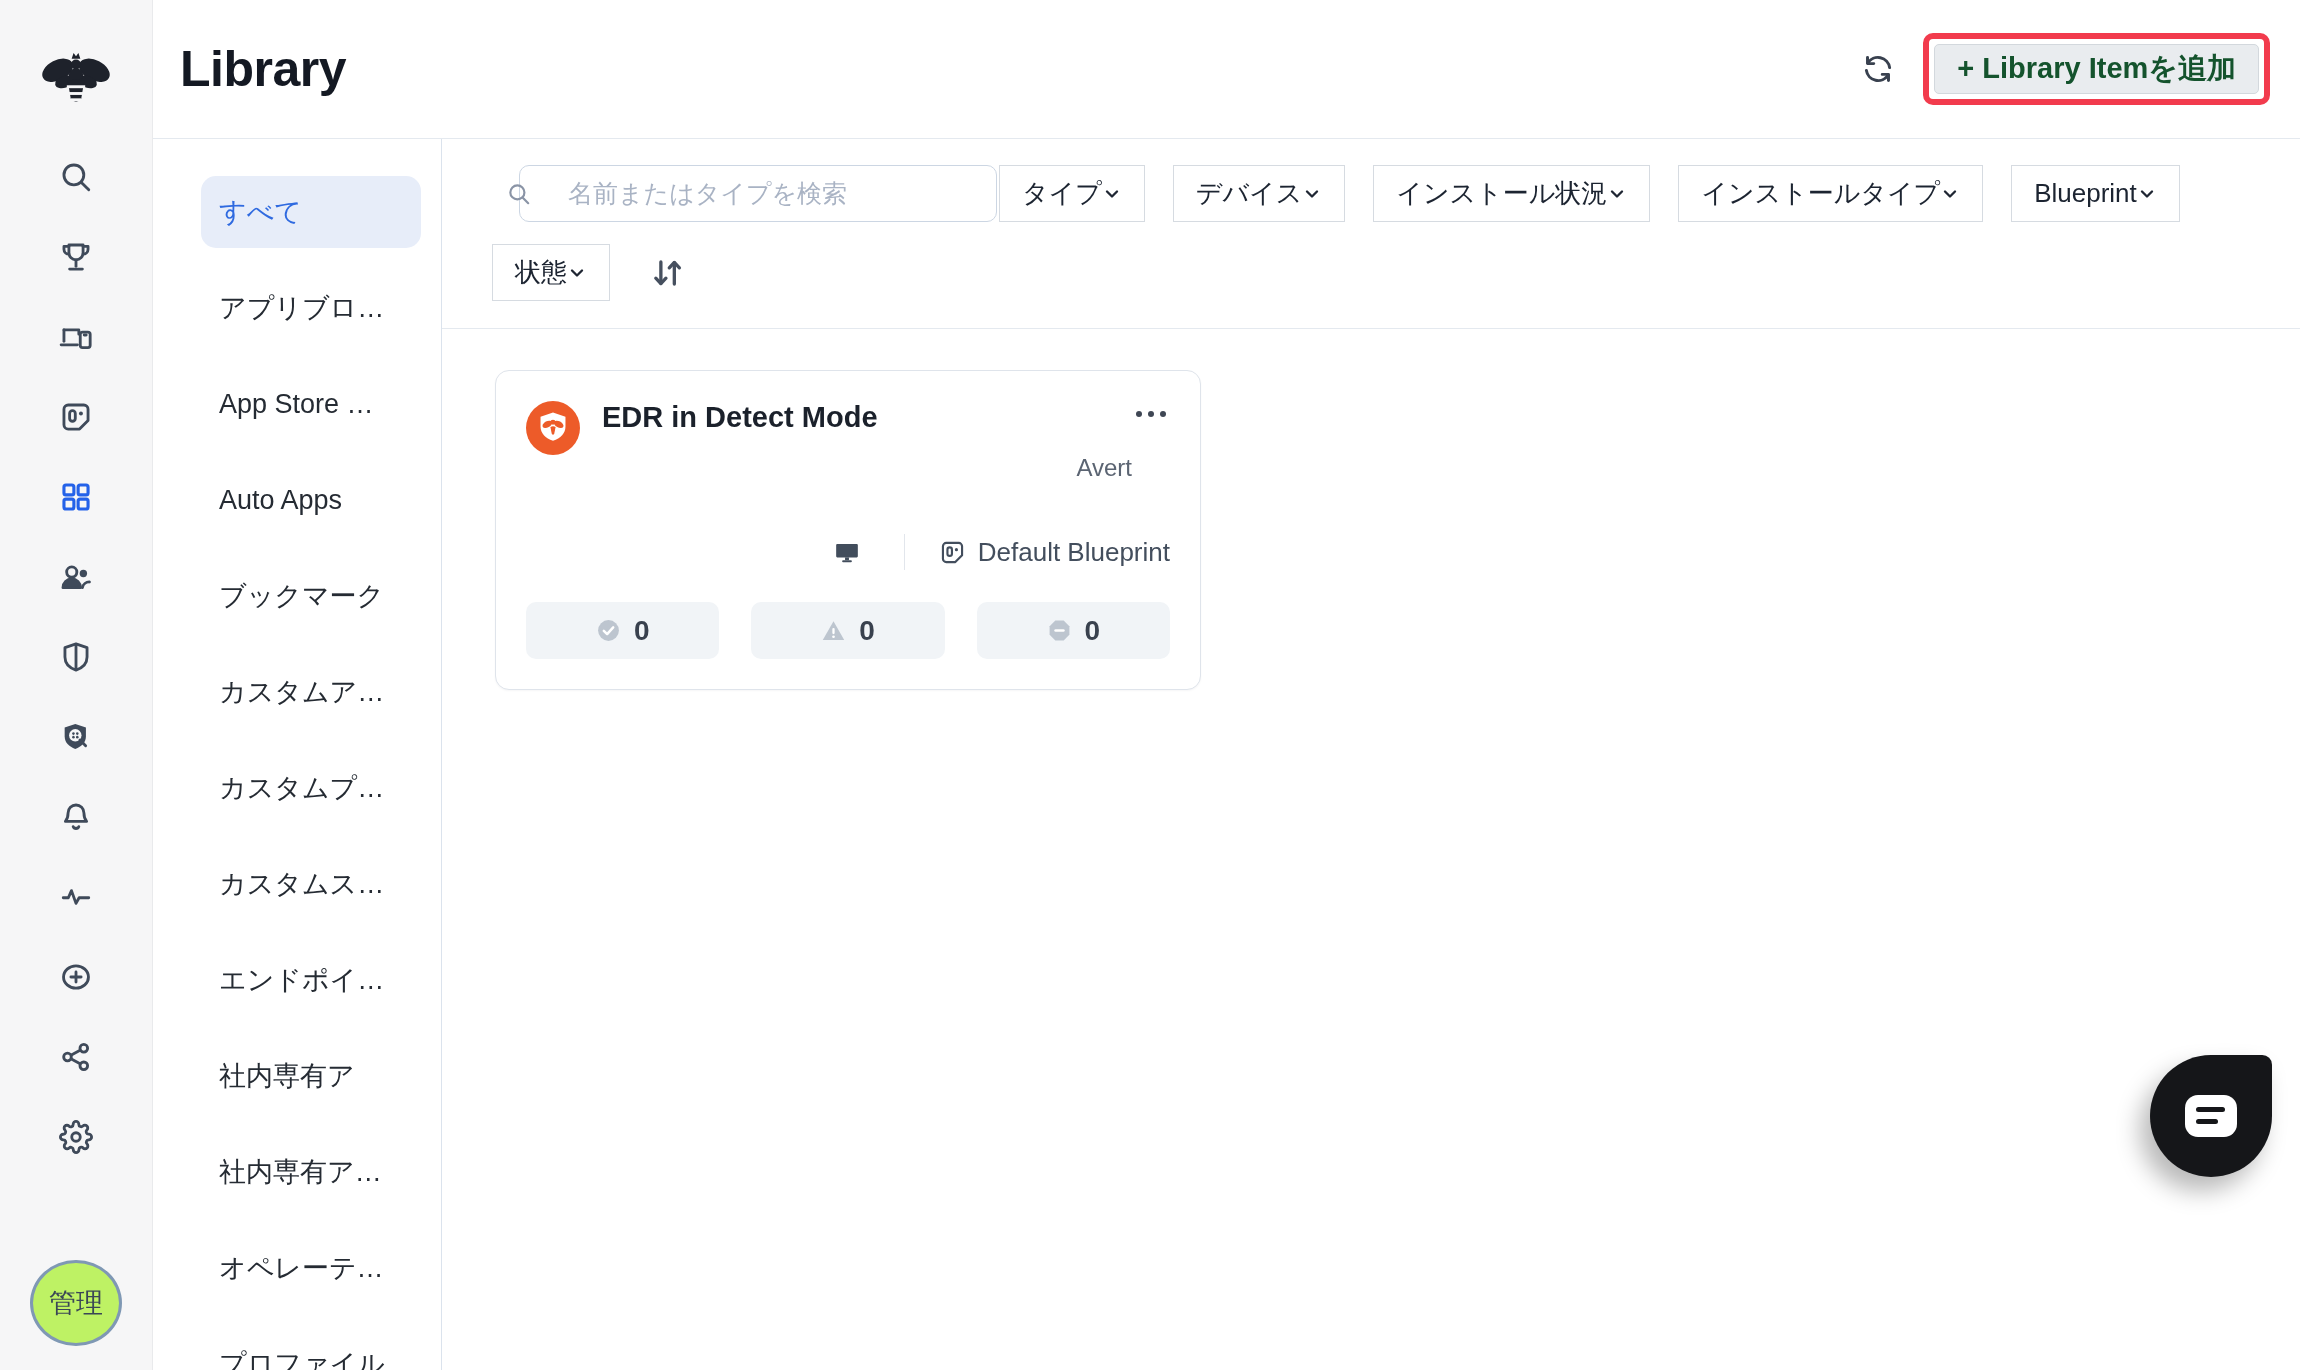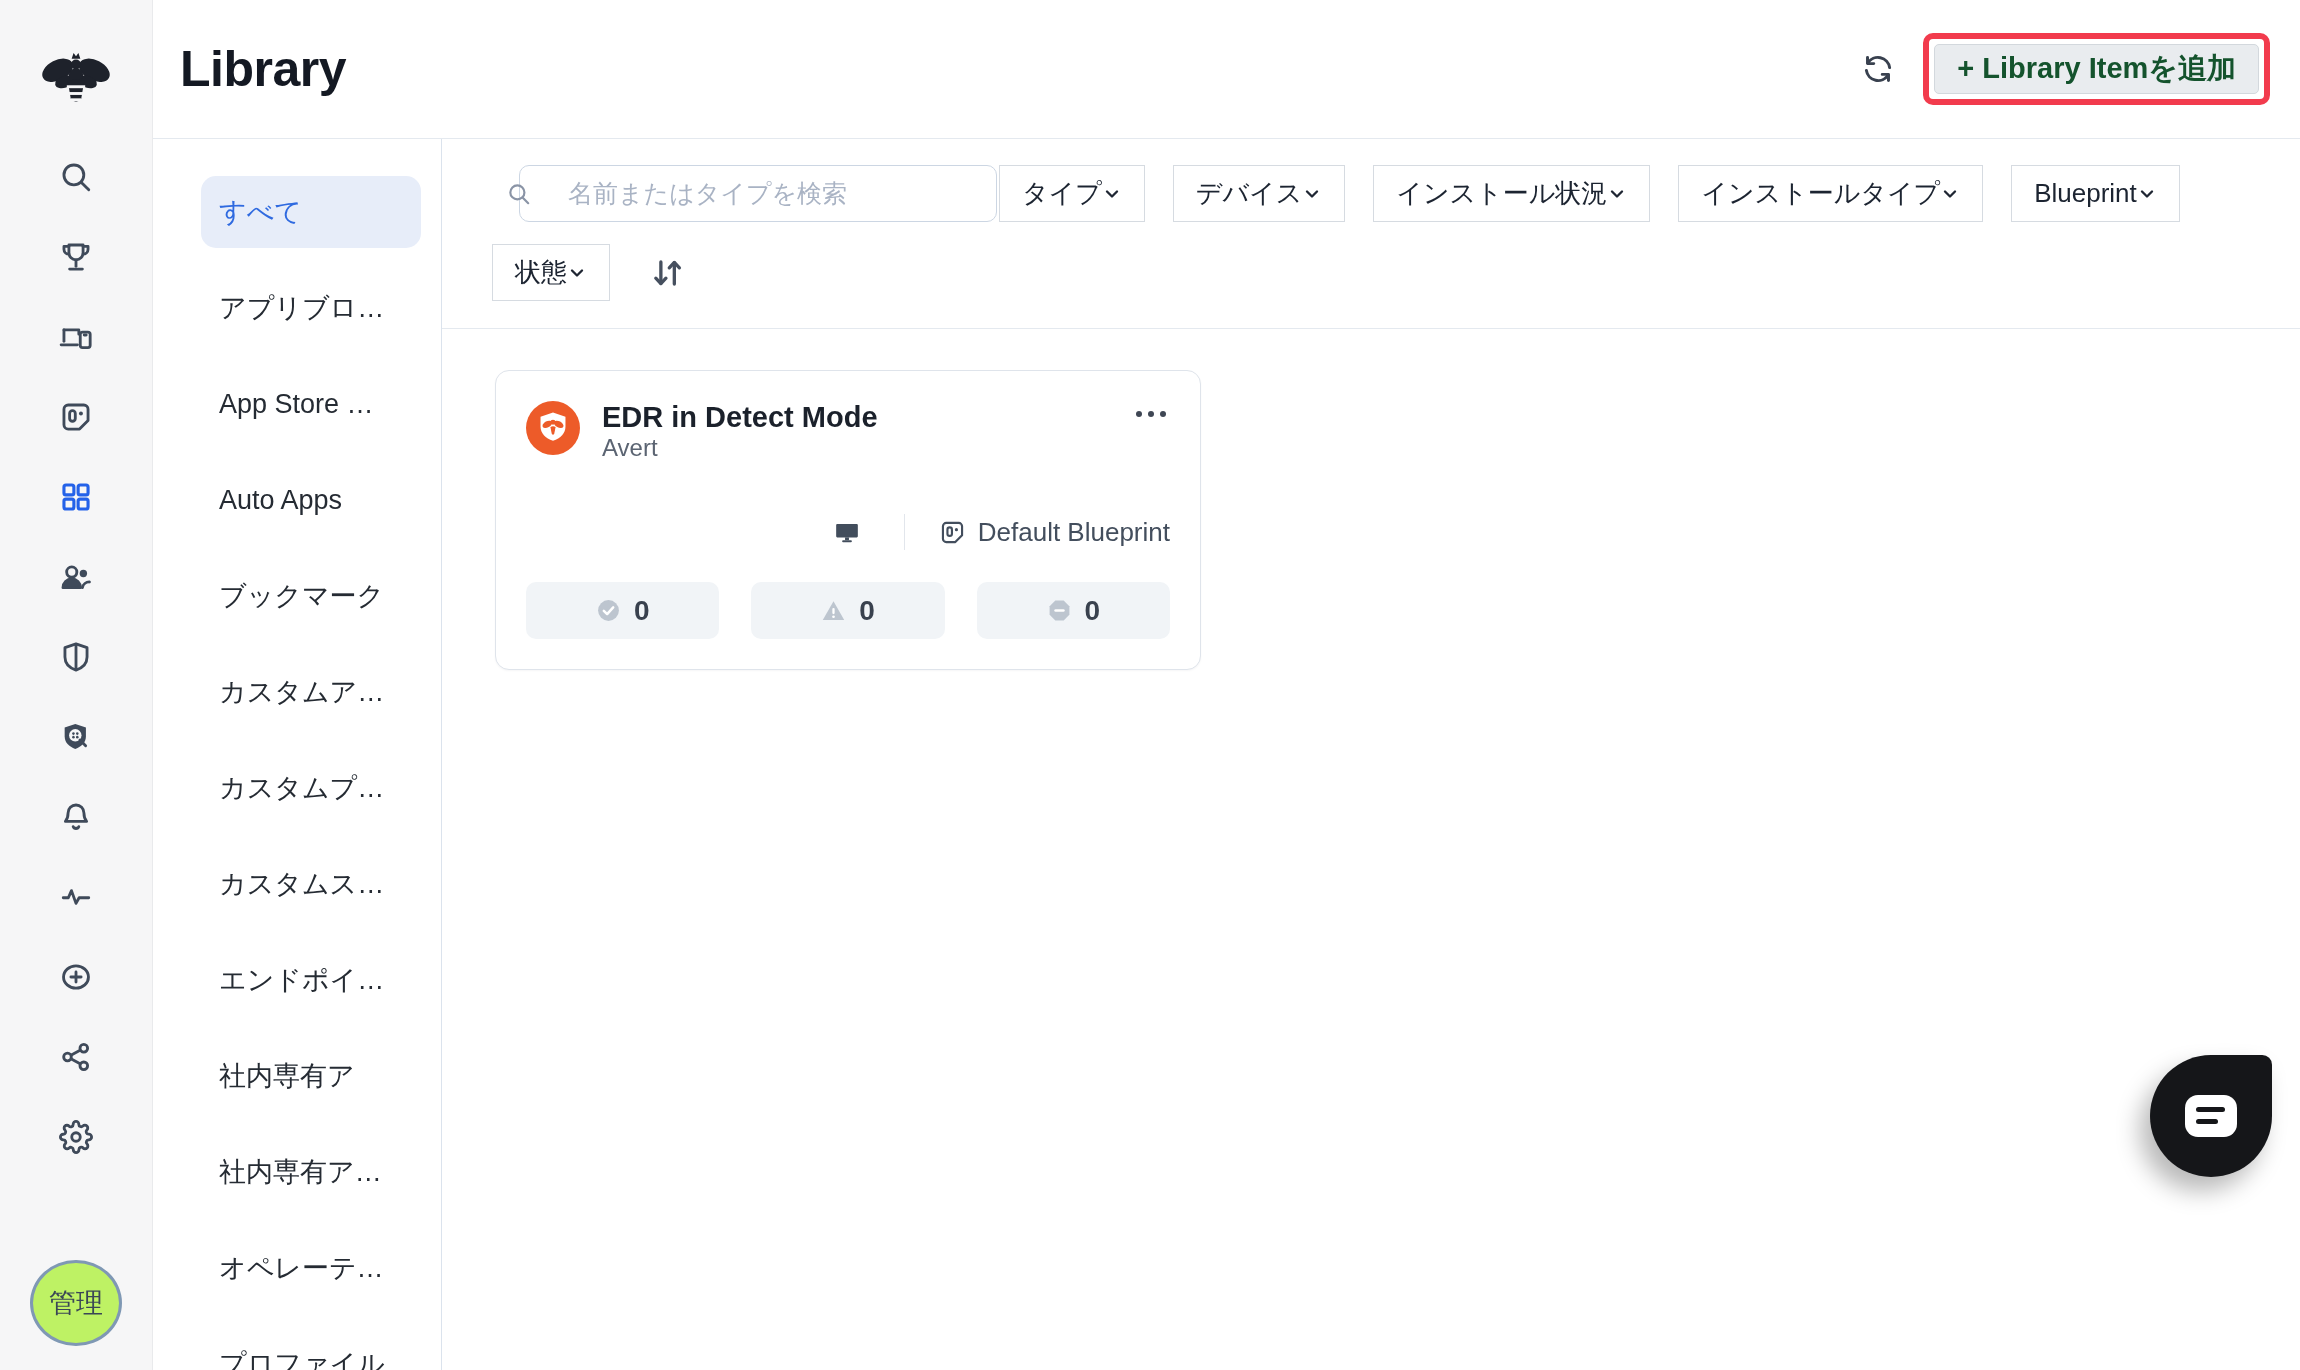--- a/index.html
+++ b/index.html
@@ -52,21 +52,21 @@
   .drop-btn svg{width:20px;height:20px;}
   .sort-btn{width:44px;height:44px;margin-left:8px;display:flex;align-items:center;justify-content:center;cursor:pointer;}
 
   
   .card{margin:41px 0 0 53px;width:706px;box-sizing:border-box;background:#fff;border:1px solid #dfe4eb;border-radius:14px;
         padding:30px;box-shadow:0 1px 2px rgba(16,24,40,0.04);}
   .card-head{display:flex;align-items:flex-start;}
   .avert-icon{width:54px;height:54px;flex:0 0 54px;border-radius:50%;background:#ed5b29;display:flex;align-items:center;justify-content:center;}
   .card-titles{margin-left:22px;flex:1;min-width:0;}
   .card-title{font-size:29px;font-weight:700;color:#1b212b;line-height:1.15;}
-  .card-sub{margin-top:0;font-size:24px;color:#5b6472;}
+  .card-sub{margin-top:20px;font-size:24px;color:#5b6472;text-align:right;}
   .more-btn{display:flex;gap:6px;padding:10px 4px;cursor:pointer;}
   .more-btn .dot{width:6px;height:6px;border-radius:50%;background:#3f4754;}
   .card-mid{margin-top:52px;display:flex;align-items:center;justify-content:flex-end;}
   .vdiv{width:1px;height:36px;background:#e2e6ec;margin:0 34px 0 44px;}
   .bp-label{margin-left:12px;font-size:26px;color:#434e5d;}
   .card-stats{margin-top:32px;display:flex;gap:32px;}
   .stat-pill{width:238px;height:57px;background:#f1f4f7;border-radius:10px;display:flex;align-items:center;justify-content:center;gap:13px;cursor:default;}
   .stat-pill svg{width:25px;height:25px;}
   .stat-val{font-size:28px;font-weight:700;color:#39414e;}
 

